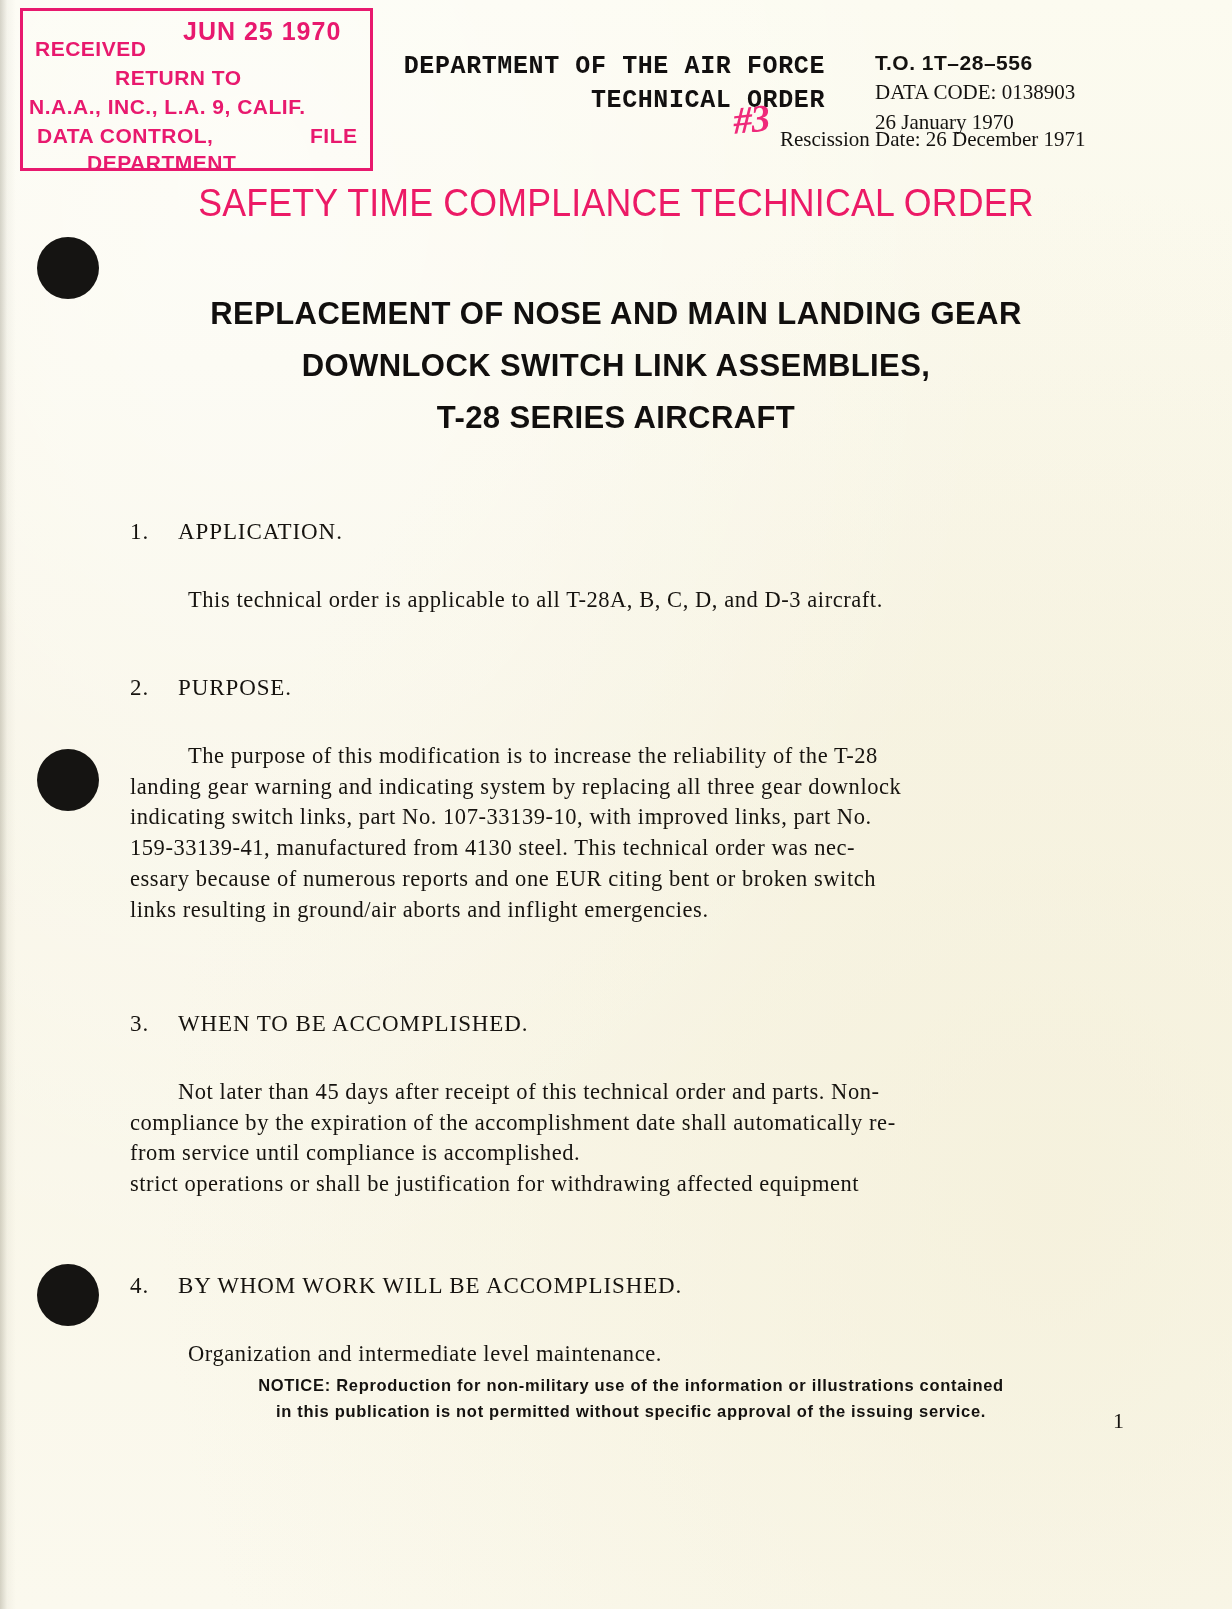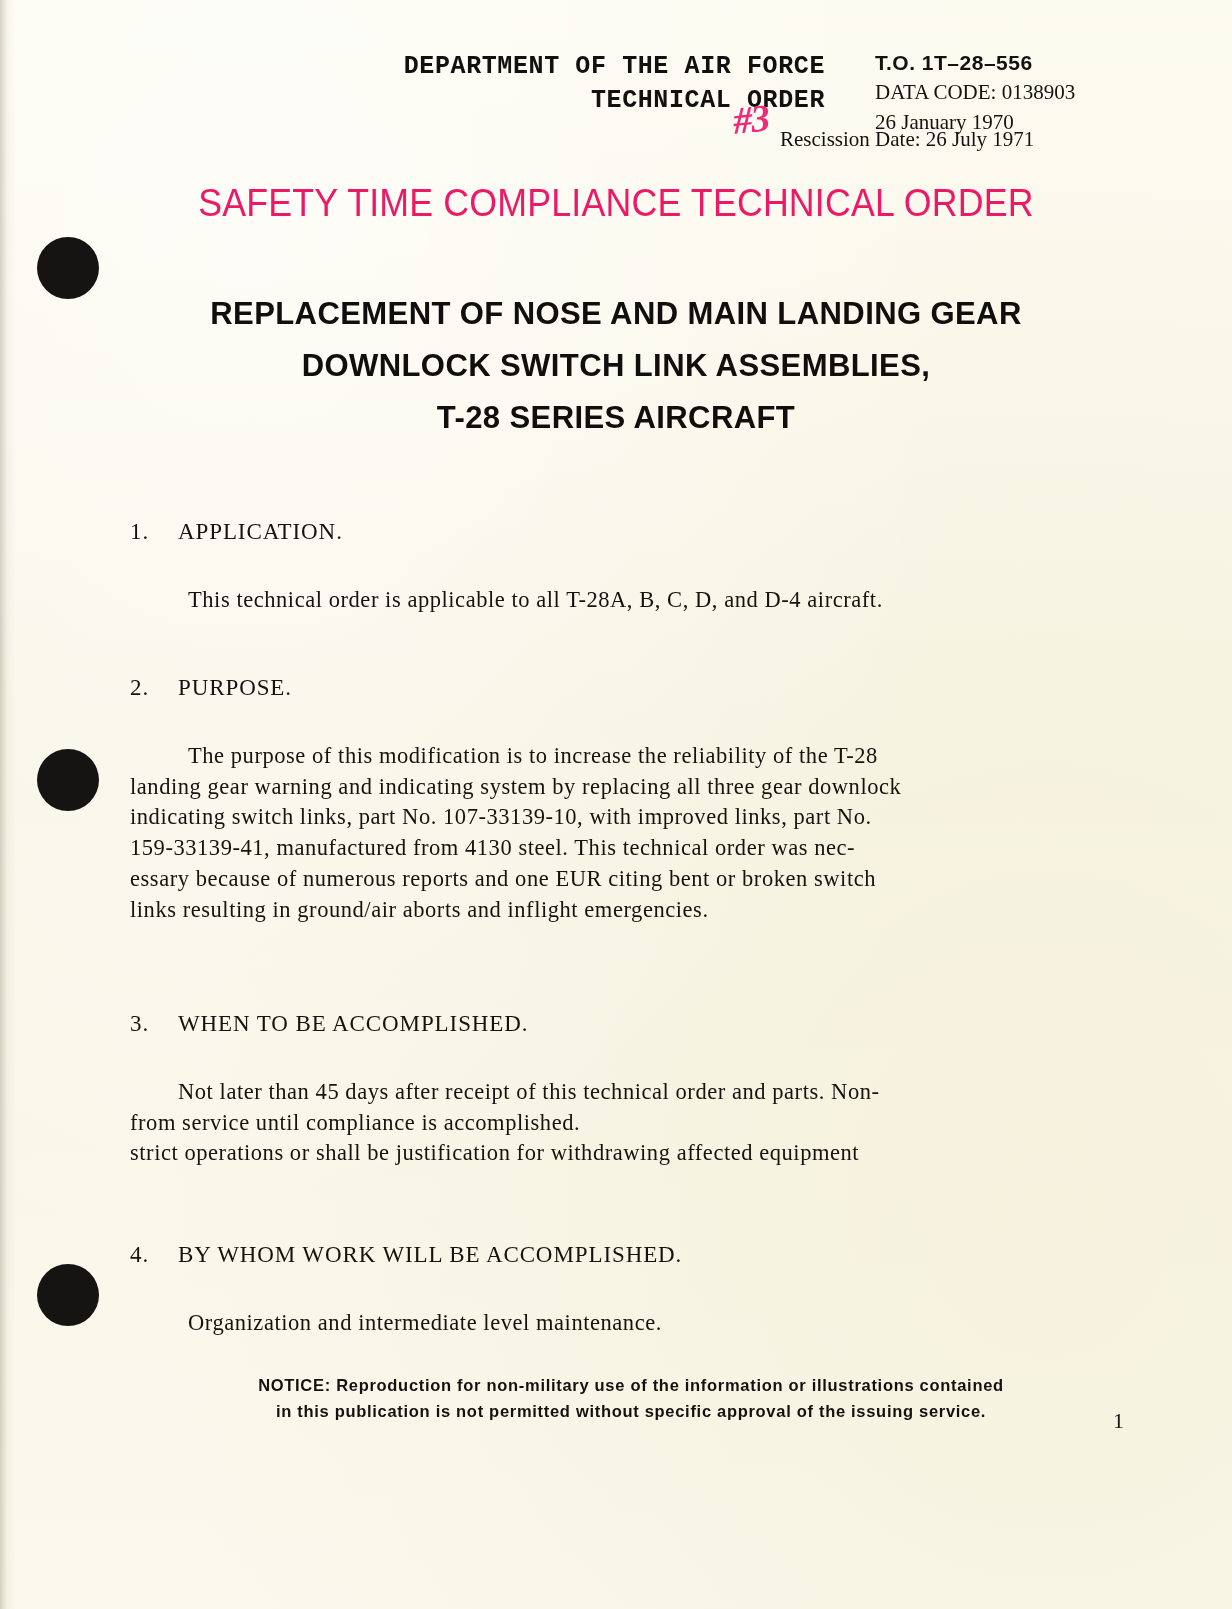--- a/index.html
+++ b/index.html
@@ -219,33 +219,42 @@
     color: #16130f;
   }
 </style>
 </head>
 <body>
 
 <div class="page">
   <div class="paper-tint"></div>
   <div class="edge-shadow"></div>
 
+  <div class="stamp">
+    <div class="stamp-line st-received">RECEIVED</div>
+    <div class="stamp-line st-date">JUN 25 1970</div>
+    <div class="stamp-line st-return">RETURN TO</div>
+    <div class="stamp-line st-naa">N.A.A., INC., L.A. 9, CALIF.</div>
+    <div class="stamp-line st-data">DATA CONTROL,</div>
+    <div class="stamp-line st-file">FILE</div>
+    <div class="stamp-line st-dept">DEPARTMENT</div>
+  </div>
 
   <div class="doc-head">
     <div class="agency">
       <span>DEPARTMENT OF THE AIR FORCE</span>
       <span class="l2">TECHNICAL ORDER</span>
     </div>
     <div class="hand-mark">#3</div>
     <div class="to-block">
       <div class="to-number">T.O. 1T–28–556</div>
       <div>DATA CODE:  0138903</div>
       <div>26 January 1970</div>
     </div>
-    <div class="rescission">Rescission Date:  26 July 1971</div>
+    <div class="rescission">Rescission Date:  26 December 1971</div>
   </div>
 
   <div class="safety-banner">SAFETY TIME COMPLIANCE TECHNICAL ORDER</div>
 
   <div class="punch punch-1"></div>
   <div class="punch punch-2"></div>
   <div class="punch punch-3"></div>
 
   <div class="main-title">
     <div>REPLACEMENT OF NOSE AND MAIN LANDING GEAR</div>
@@ -254,21 +263,21 @@
   </div>
 
   <div class="body-text">
 
     <div class="sec-head">
       <span class="sec-num">1.</span>
       <span>APPLICATION.</span>
     </div>
     <div class="gap-a"></div>
     <div class="para indent">
-      <span class="ln">This technical order is applicable to all T-28A,  B,  C,  D,  and D-4 aircraft.</span>
+      <span class="ln">This technical order is applicable to all T-28A,  B,  C,  D,  and D-3 aircraft.</span>
     </div>
 
     <div class="gap-b"></div>
 
     <div class="sec-head">
       <span class="sec-num">2.</span>
       <span>PURPOSE.</span>
     </div>
     <div class="gap-a"></div>
     <div class="para">
@@ -282,20 +291,21 @@
 
     <div class="gap-d"></div>
 
     <div class="sec-head">
       <span class="sec-num">3.</span>
       <span>WHEN TO BE ACCOMPLISHED.</span>
     </div>
     <div class="gap-a"></div>
     <div class="para">
       <span class="ln" style="padding-left:48px">Not later than 45 days after receipt of this technical order and parts.  Non-</span>
+      <span class="ln">compliance by the expiration of the accomplishment date shall automatically re-</span>
       <span class="ln">from service until compliance is accomplished.</span>
       <span class="ln">strict operations or shall be justification for withdrawing affected equipment</span>
     </div>
 
     <div class="gap-c"></div>
 
     <div class="sec-head">
       <span class="sec-num">4.</span>
       <span>BY WHOM WORK WILL BE ACCOMPLISHED.</span>
     </div>

